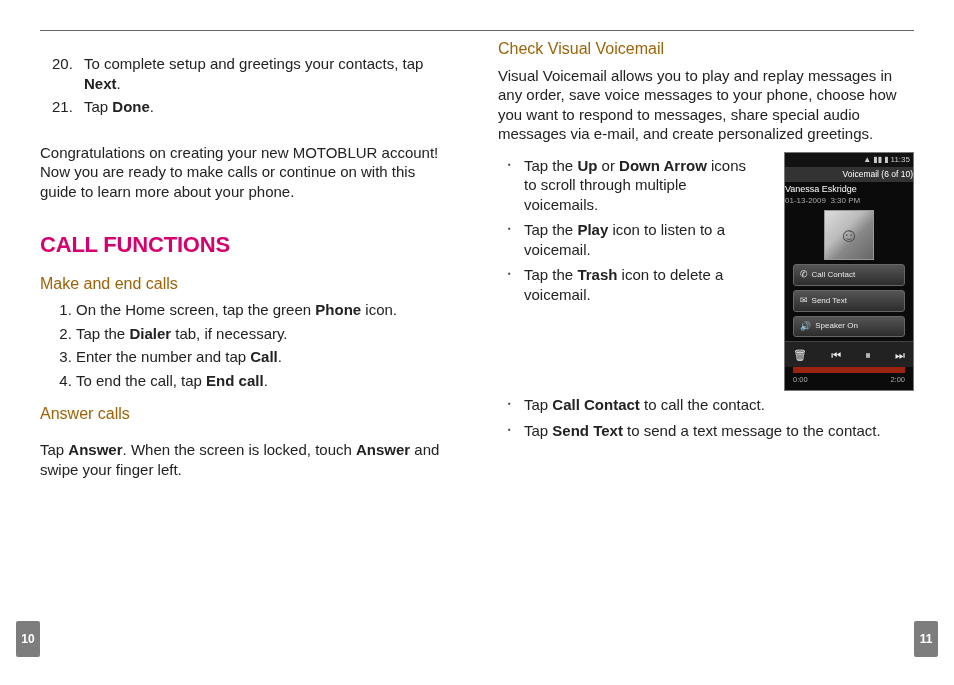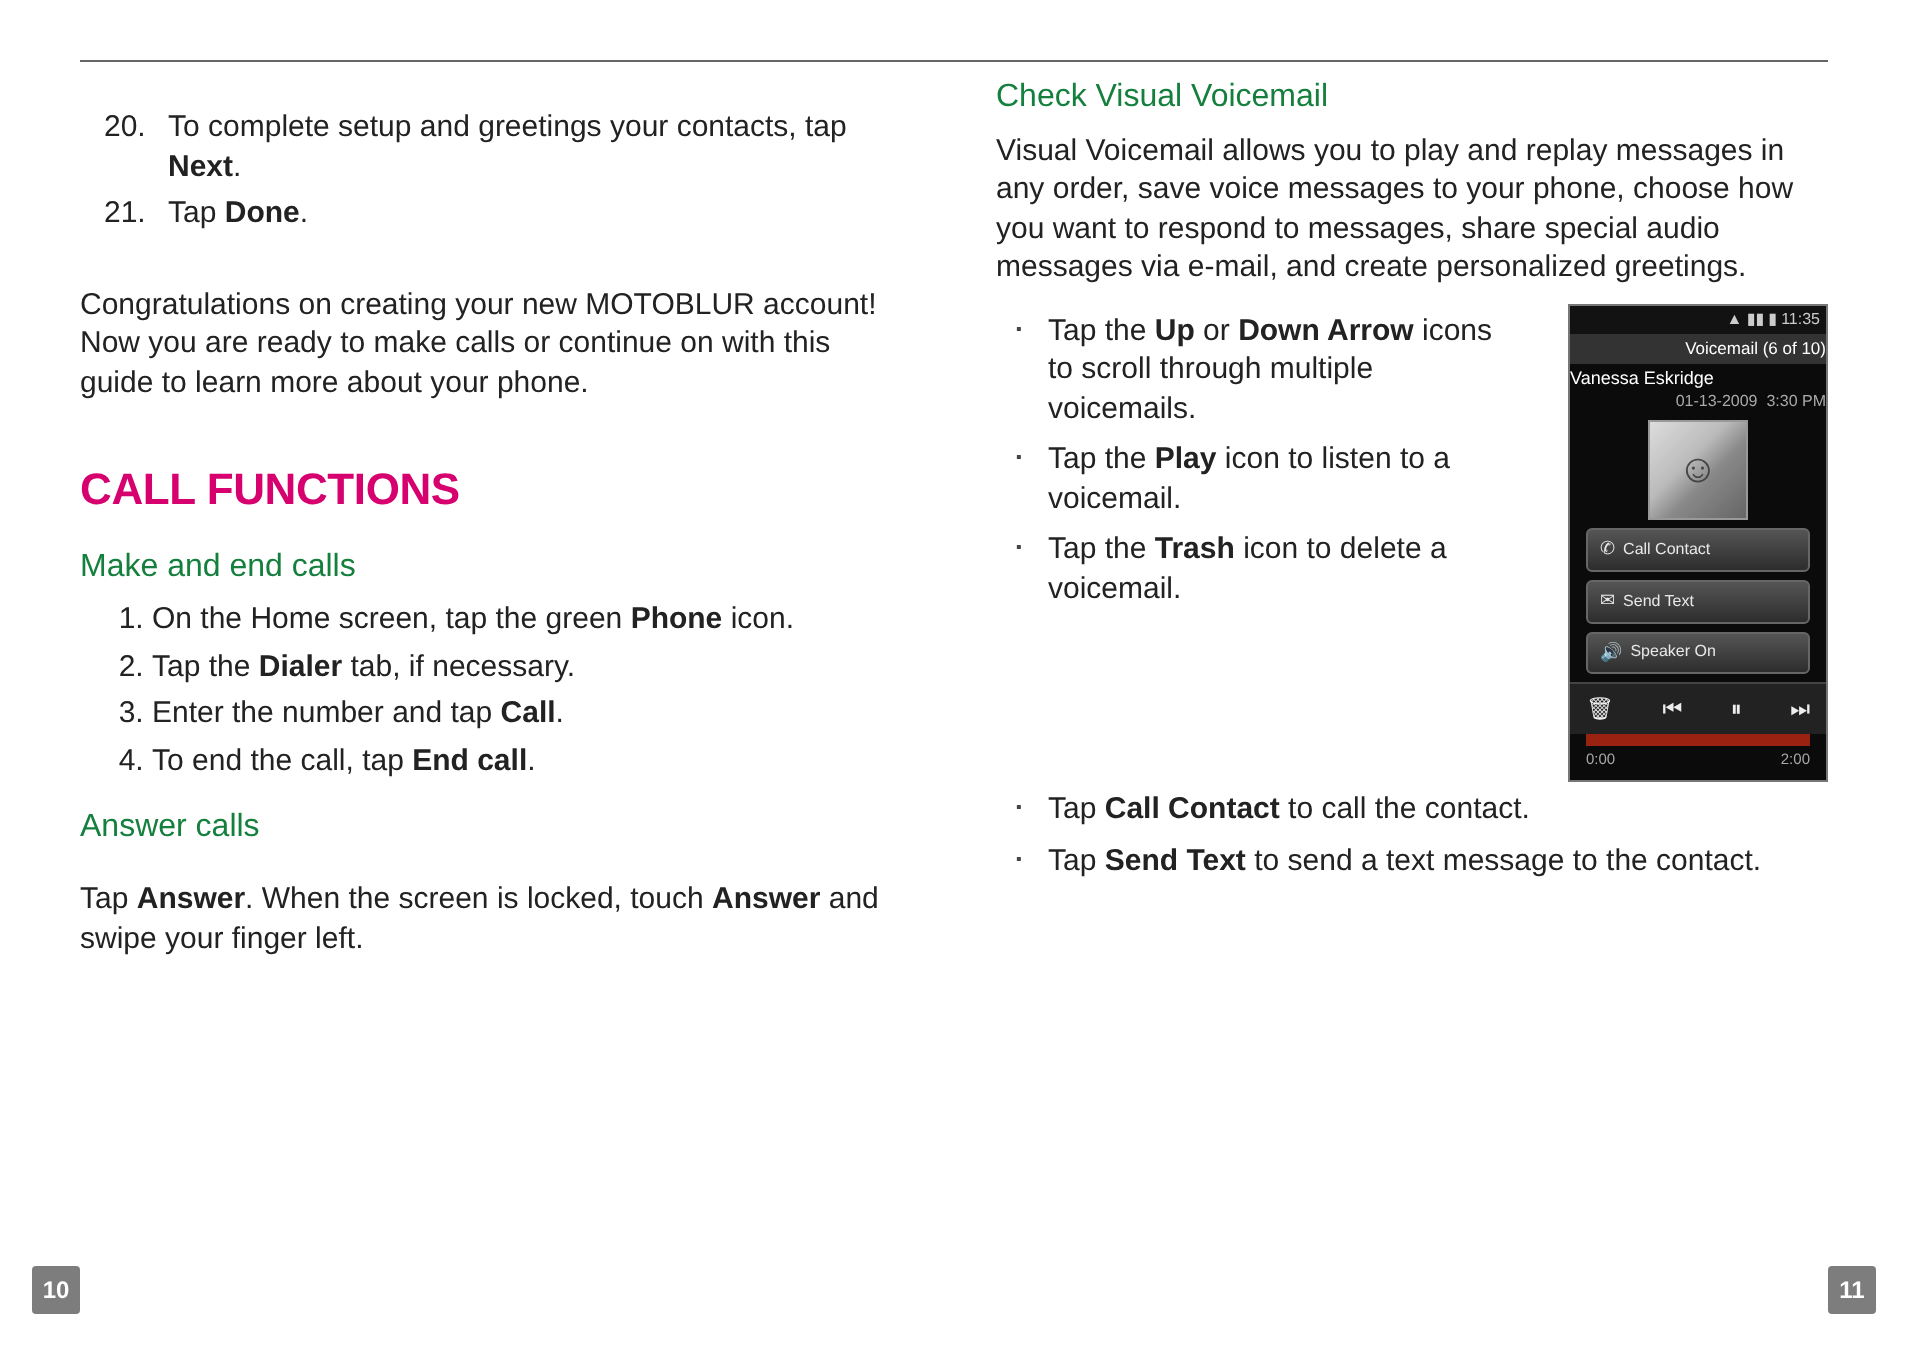--- a/index.html
+++ b/index.html
@@ -7,34 +7,34 @@
   .hr{border-top:1px solid #666;margin:0 0 8px}
   .cols{display:flex;gap:42px}
   .col{flex:1;font-size:15px;line-height:1.30}
   ol{margin:0 0 14px;padding-left:36px}
   li{margin:0 0 4px}
   .setup-list{list-style:none;padding-left:0}
   .setup-list li{display:flex;gap:6px;padding-left:12px}
   .setup-list .num{flex:0 0 26px;}
   .congrats{margin:26px 0 30px}
   h2{font-family:Helvetica,Arial,sans-serif;font-weight:bold;color:#d6006e;font-size:22px;margin:24px 0 10px;letter-spacing:-.2px}
-  h3{color:#15803d;font-size:16px;font-weight:normal;margin:14px 0 6px}
+  h3{color:#a16207;font-size:16px;font-weight:normal;margin:14px 0 6px}
   .b{font-weight:bold}
-  .pgnum{position:absolute;bottom:28px;width:24px;height:24px;background:#7d7d7d;color:#fff;font-size:12px;display:flex;align-items:center;justify-content:center;border-radius:2px;font-weight:bold}
+  .pgnum{position:absolute;bottom:28px;width:24px;height:36px;background:#7d7d7d;color:#fff;font-size:12px;display:flex;align-items:center;justify-content:center;border-radius:2px;font-weight:bold}
   .pgnum.l{left:16px}.pgnum.r{right:16px}
   ul.square{list-style:none;padding-left:26px;margin:4px 0}
   ul.square>li{position:relative;margin-bottom:6px}
   ul.square>li:before{content:"▪";font-size:8px;position:absolute;left:-16px;top:4px;color:#444}
   .vvwrap{display:flex;gap:28px;align-items:flex-start}
   .vvwrap ul{flex:1}
   .phone{width:130px;border:1px solid #777;background:#0b0b0b;color:#ccc;font-size:9px;position:relative;box-sizing:border-box}
   .phone .status{display:flex;justify-content:flex-end;gap:2px;padding:2px 3px;background:#121212;font-size:8px}
   .phone .title{text-align:right;padding:2px 0;background:#333;color:#fff;font-size:8.5px}
   .phone .name{font-size:9px;color:#fff;margin-top:2px}
-  .phone .date{text-align:right;font-size:8px;color:#aaa}
+  .phone .date{text-align:left;font-size:8px;color:#aaa}
   .phone .portrait{width:48px;height:48px;margin:4px auto;background:linear-gradient(135deg,#ddd 0,#bbb 40%,#888 60%,#666 100%);border:1px solid #999;display:flex;align-items:center;justify-content:center;font-size:20px;color:#444}
   .phone .btn{margin:4px 8px;padding:4px 6px;background:linear-gradient(#555,#2d2d2d);border:1px solid #666;border-radius:3px;color:#e8e8e8;font-size:8px;display:flex;align-items:center;gap:4px}
   .phone .btn .ic{font-size:9px}
   .phone .ctrls{display:flex;justify-content:space-between;align-items:center;padding:6px 8px 4px;background:#222;border-top:1px solid #444;color:#eee;font-size:11px}
   .phone .time{background:#921;height:6px;margin:0 8px}
   .phone .timebar{display:flex;justify-content:space-between;padding:2px 8px 6px;font-size:7.5px;color:#aaa}
 </style>
 </head>
 <body>
 

